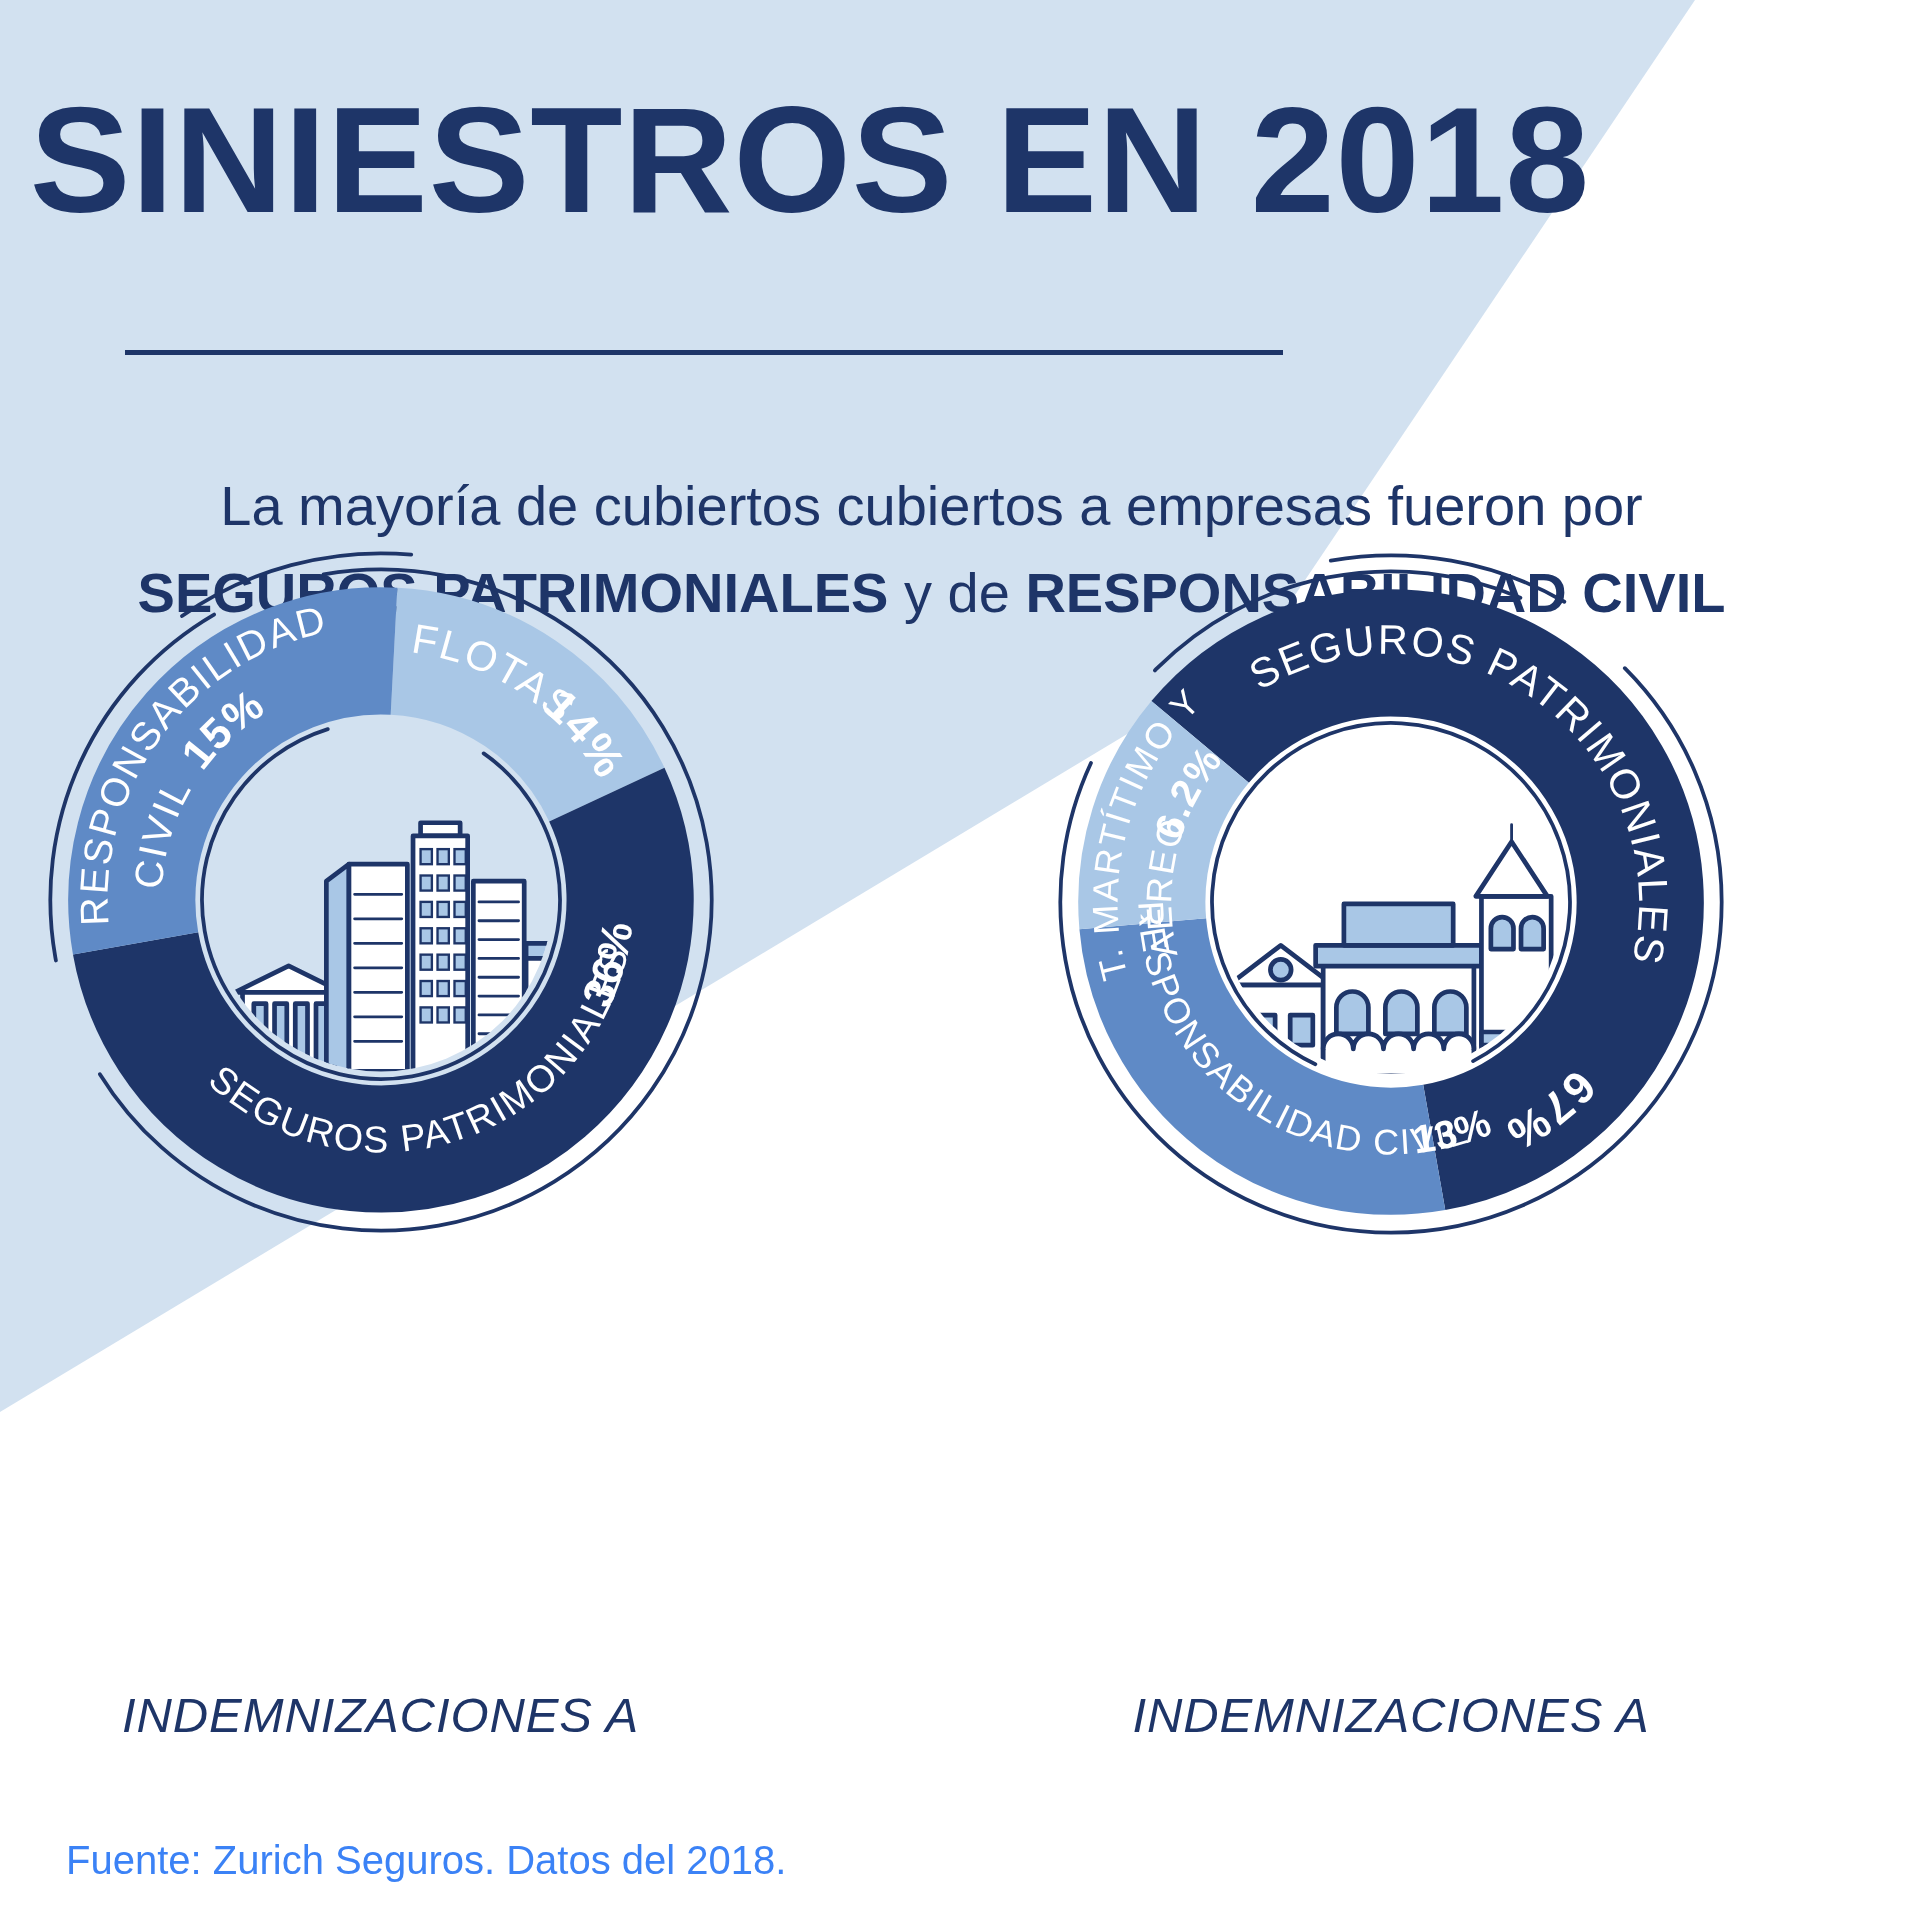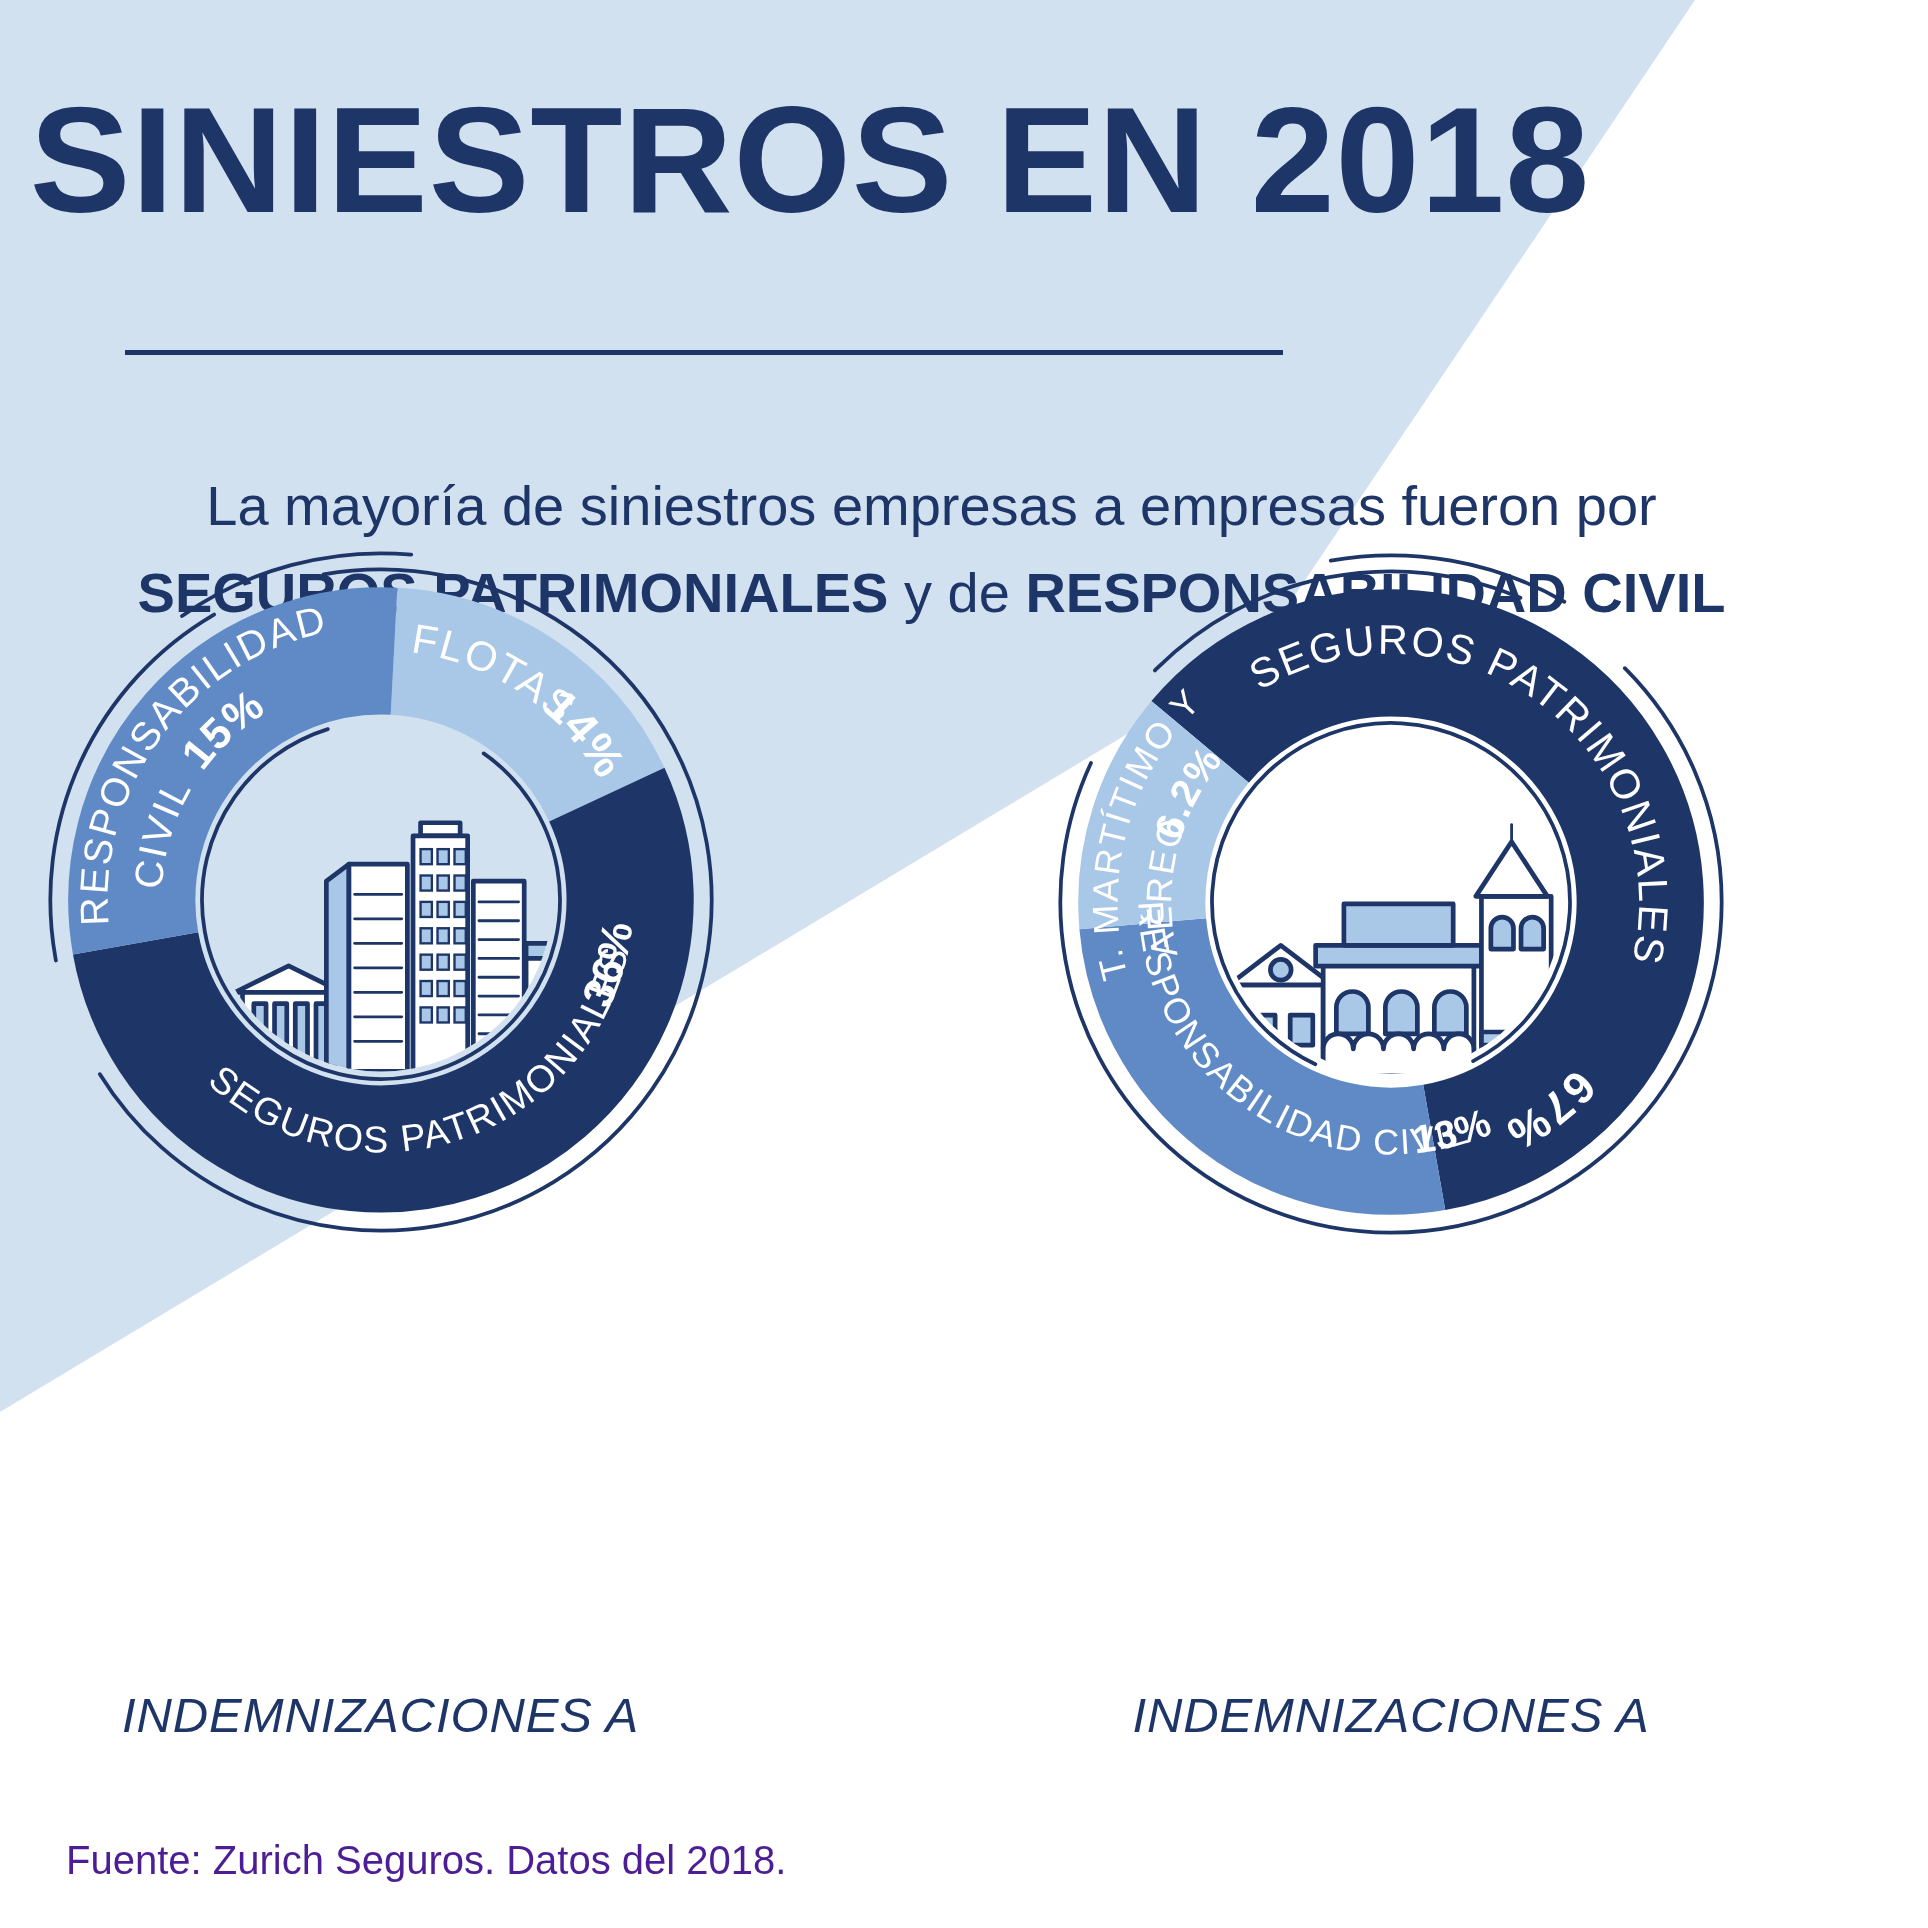--- a/index.html
+++ b/index.html
@@ -40,37 +40,37 @@
   .seg-pct.f42{font-size:42px;}
   .seg-pct.f48{font-size:48px;}
   .caption{
     position:absolute;top:1687px;width:716px;text-align:center;color:#1e3568;font-style:italic;
   }
   .caption .cap1{font-size:49px;font-weight:400;letter-spacing:0.9px;display:block;}
   .caption .cap2{font-size:55px;font-weight:700;letter-spacing:0.9px;display:block;margin-top:15px;}
   .caption-left{left:22.6px;}
   .caption-right{left:1033px;}
   .footer{
-    position:absolute;left:66px;top:1838px;font-size:40px;color:#4c1d95;
+    position:absolute;left:66px;top:1838px;font-size:40px;color:#3b82f6;
   }
   svg .stroke{stroke:#1e3568;stroke-width:5;fill:#ffffff;stroke-linejoin:round;stroke-linecap:round;}
   svg .pale{fill:#a9c7e6;}
   svg .thin{stroke:#1e3568;stroke-width:3;fill:none;stroke-linecap:round;}
   svg .deco{stroke:#1e3568;stroke-width:4;fill:none;stroke-linecap:round;}
 </style>
 </head>
 <body>
 
 <div class="bg-blue"></div>
 
 <h1 class="page-title">SINIESTROS EN 2018</h1>
 <div class="title-rule"></div>
 
 <p class="subtitle">
-  <span>La mayoría de siniestros empresas a empresas fueron por</span><br>
+  <span>La mayoría de cubiertos cubiertos a empresas fueron por</span><br>
   <b>SEGUROS PATRIMONIALES</b><span> y de </span><b>RESPONSABILIDAD CIVIL</b>
 </p>
 
 <svg class="donut donut-left" viewBox="0 0 760 760">
   <defs>
     <clipPath id="lclip">
         <circle cx="380" cy="380" r="182"></circle>
       </clipPath>
     <path id="lp-flotas-t" d="M 393.8 115.9 A 262 262 0 0 1 619.7 268.1"></path>
     <path id="lp-resp1-t" d="M 107.4 479.2 A 290 290 0 0 1 354.7 91.1"></path>

